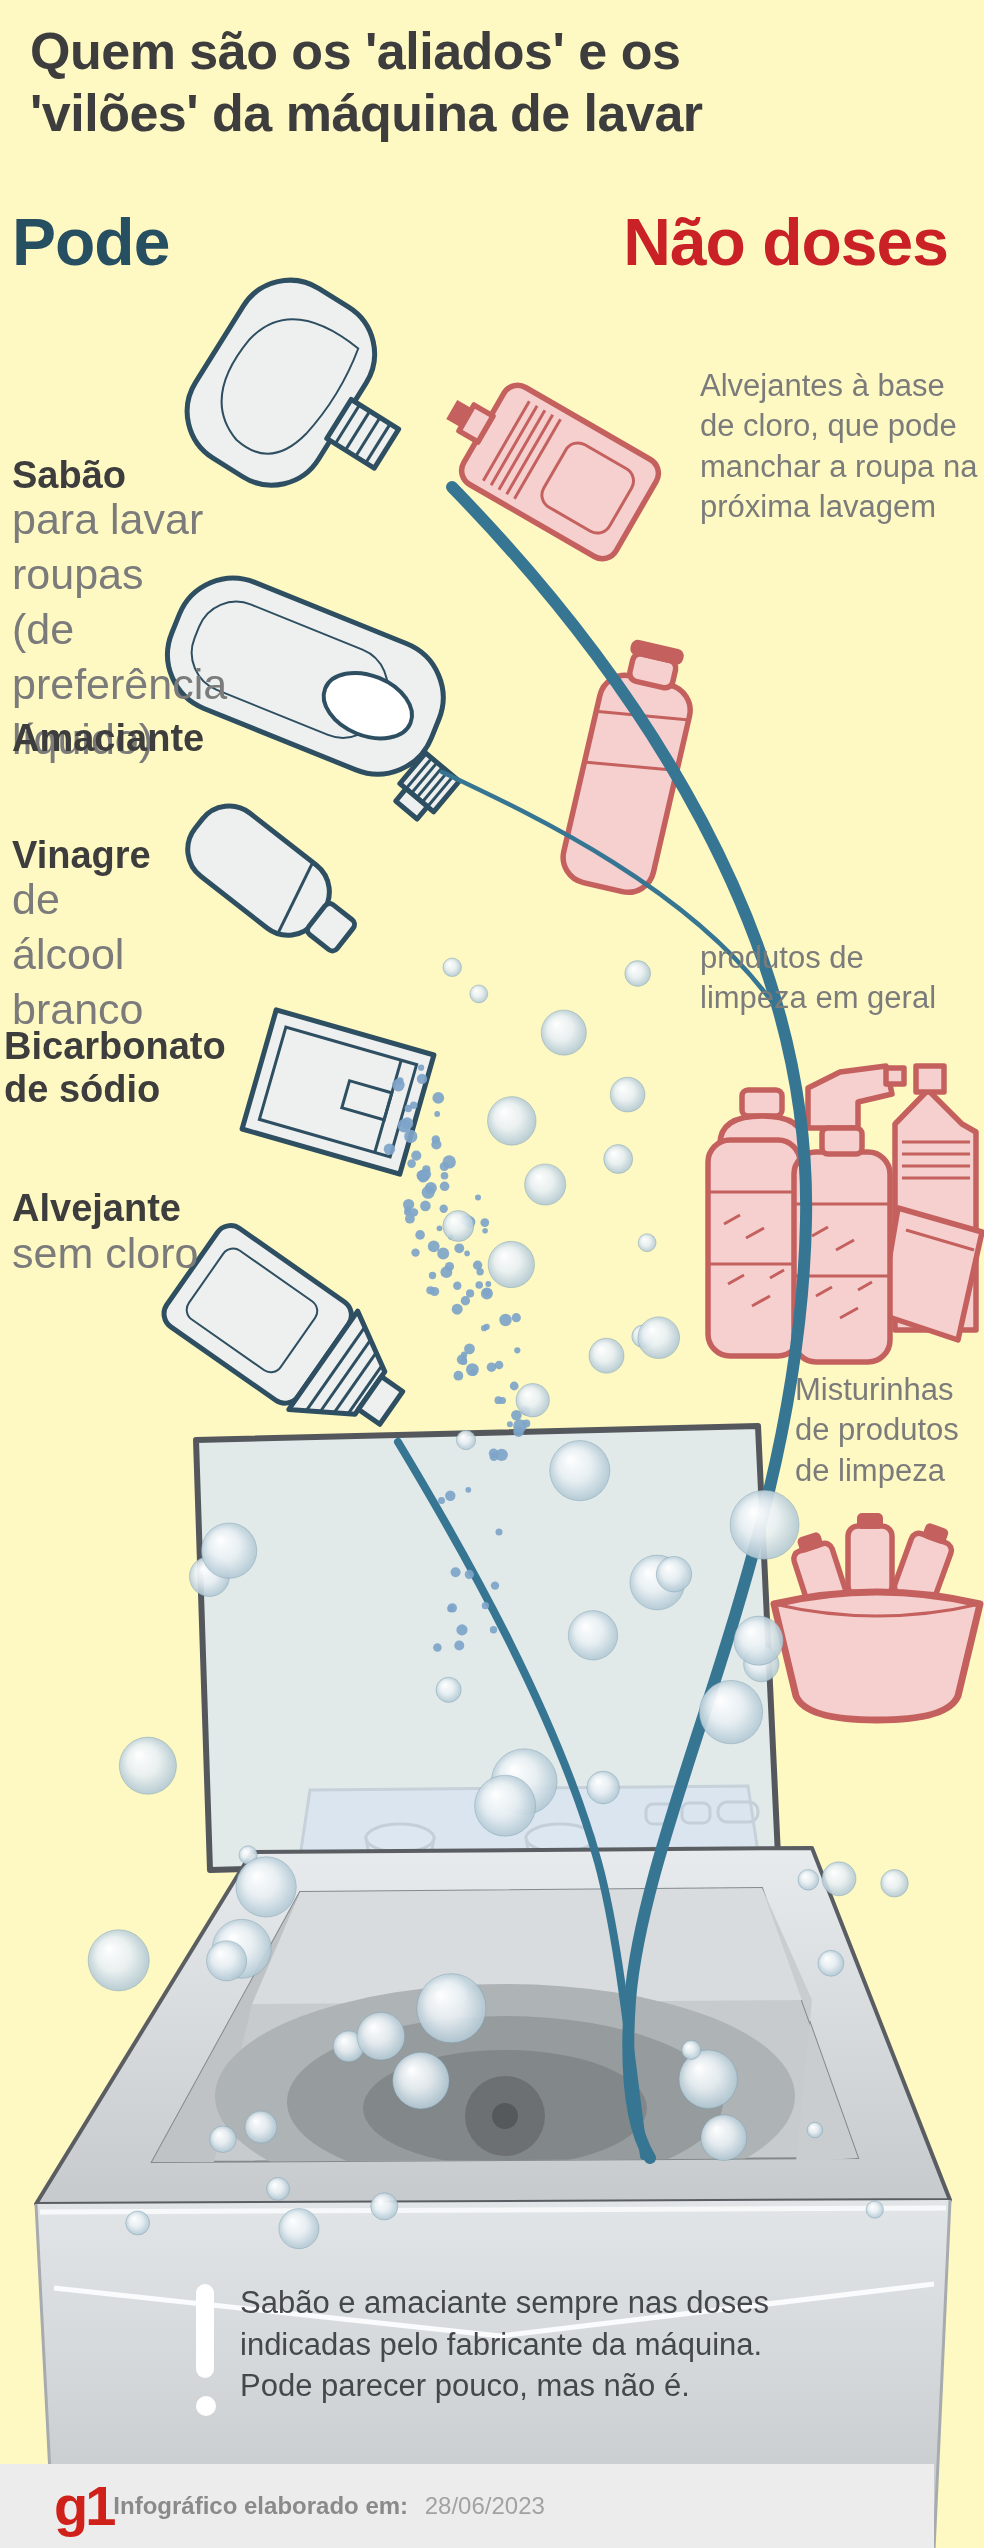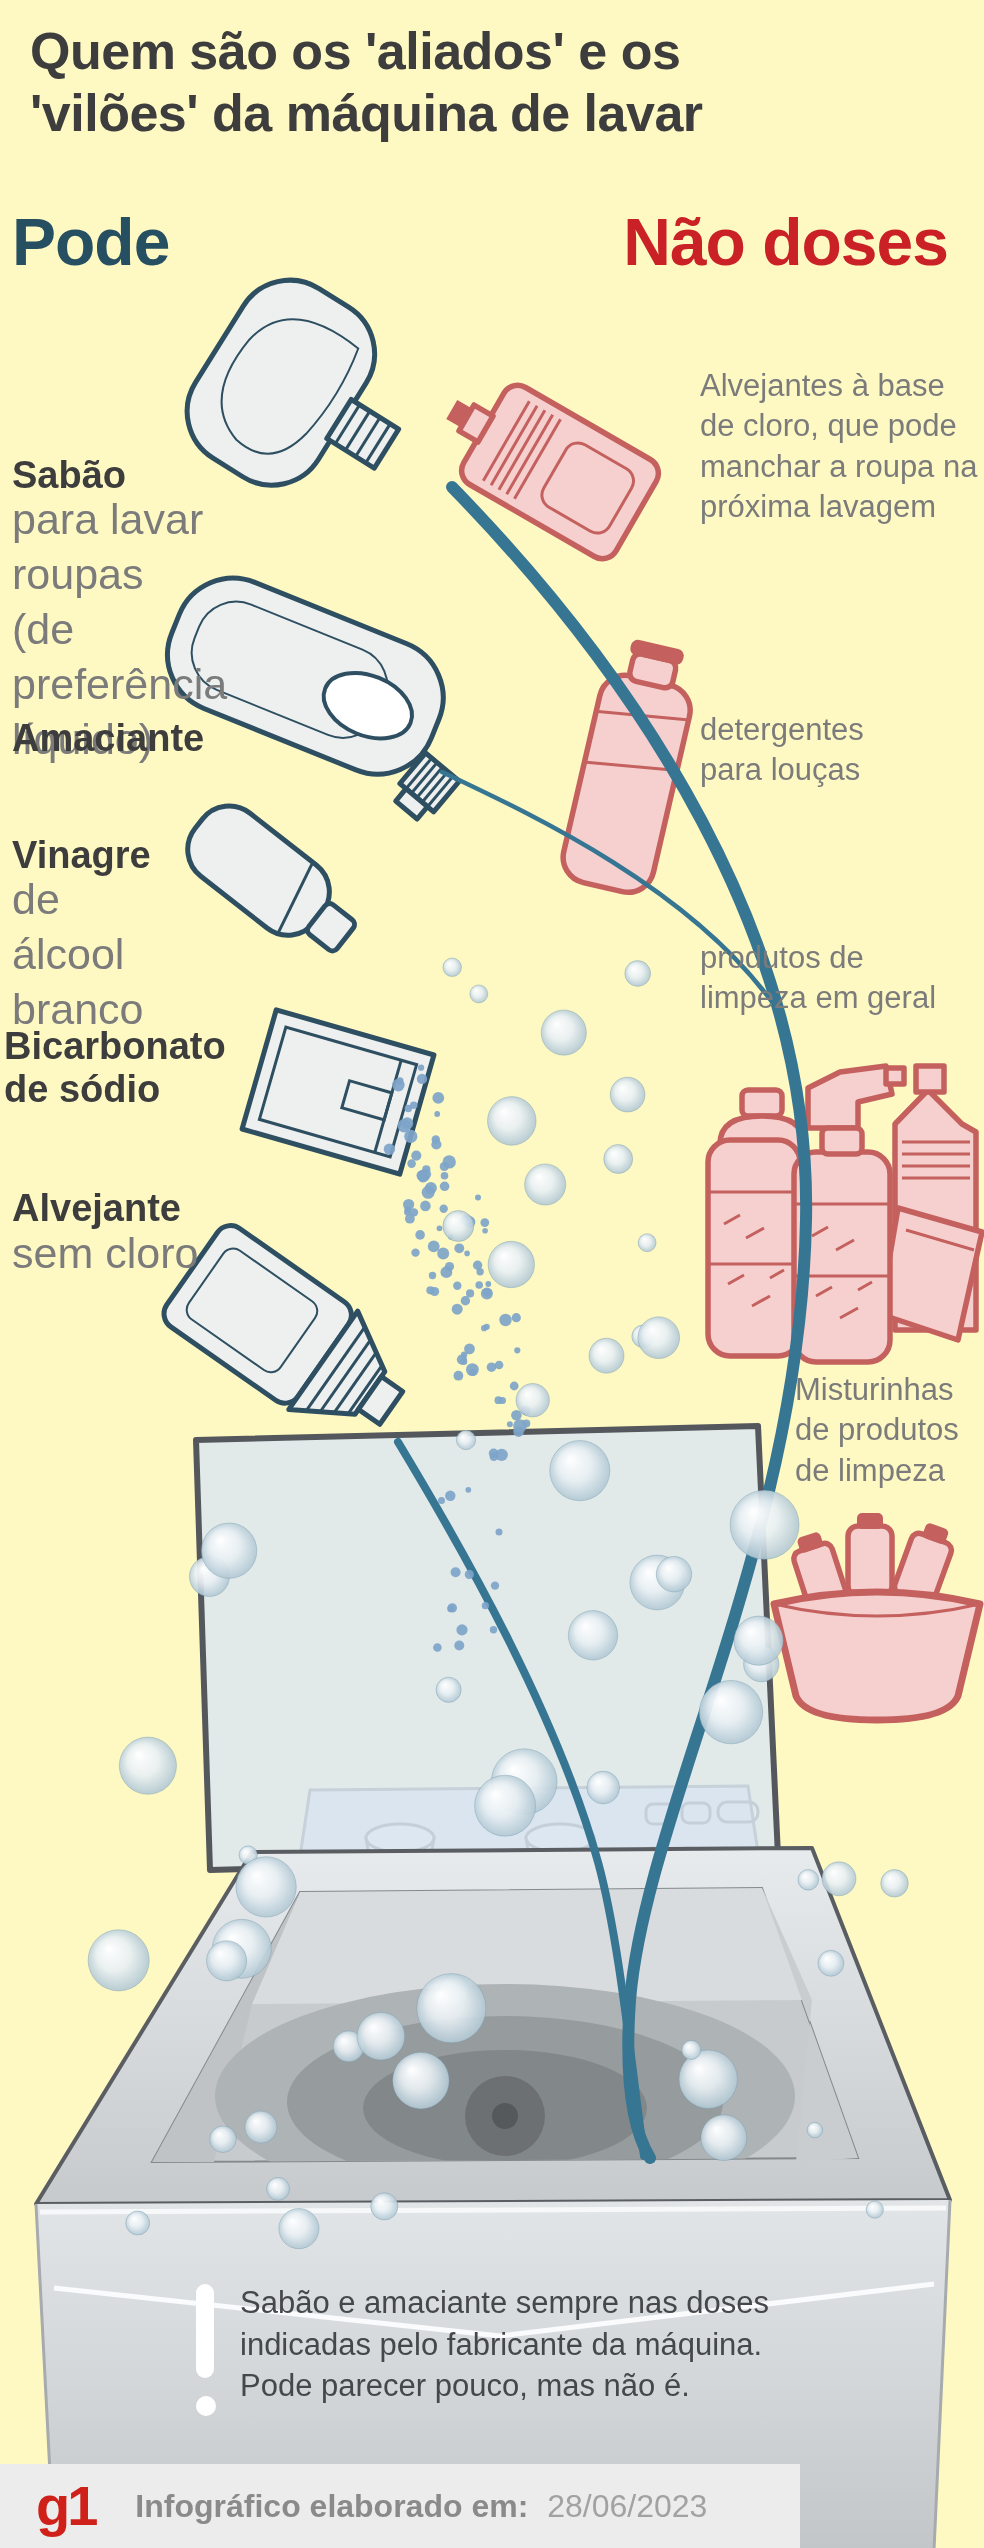--- a/index.html
+++ b/index.html
@@ -29,24 +29,24 @@
   .panel-shape{fill:#e3e8ec;stroke:#5f6468;stroke-width:3;}
   .panel-out{fill:none;stroke:#5f6468;stroke-width:3;}
   .stream{fill:none;stroke:var(--stream);stroke-linecap:round;}
   #dots circle{fill:var(--powder);opacity:.92;}
   .bubble{stroke:rgba(110,147,165,.35);stroke-width:1;}
 
   .note-excl-bar{left:196px;top:2284px;width:18px;height:94px;background:#fff;border-radius:9px;}
   .note-excl-dot{left:196px;top:2396px;width:20px;height:20px;background:#fff;border-radius:50%;}
   .note-text{left:240px;top:2282px;width:560px;font-size:31px;color:var(--note-text);line-height:1.34;}
 
-  .footer{left:0;top:2464px;width:800px;height:84px;background:var(--footer-bg);
-          display:flex;align-items:center;box-sizing:border-box;padding-left:36px;}
+  .footer{left:0;top:2464px;width:934px;height:84px;background:var(--footer-bg);
+          display:flex;align-items:center;box-sizing:border-box;padding-left:54px;}
   .g1-logo{color:var(--g1-red);font-size:56px;font-weight:700;letter-spacing:-3px;line-height:1;}
-  .footer-text{margin-left:40px;font-size:32px;}
+  .footer-text{font-size:24px;}
   .footer-label{font-weight:700;color:#8a8a8a;}
   .footer-date{color:#a2a2a2;margin-left:10px;}
 </style>
 </head>
 <body>
 
 <div class="page">
 
   <div class="abs title">
     <div>Quem são os 'aliados' e os</div>
@@ -426,21 +426,20 @@
 
   <div class="abs ally-title" style="left:12px;top:817px">Vinagre</div>
   <div class="abs ally-sub" style="left:12px;top:872px;width:170px">de álcool branco</div>
 
   <div class="abs ally-title" style="left:4px;top:1008px;width:250px">Bicarbonato de sódio</div>
 
   <div class="abs ally-title" style="left:12px;top:1170px">Alvejante</div>
   <div class="abs ally-sub" style="left:12px;top:1226px;width:200px">sem cloro</div>
 
   <div class="abs villain-label" style="left:700px;top:366px;width:285px">Alvejantes à base de cloro, que pode manchar a roupa na próxima lavagem</div>
-  <div class="abs villain-label" style="left:700px;top:710px;width:220px">detergentes para louças</div>
   <div class="abs villain-label" style="left:700px;top:938px;width:260px">produtos de limpeza em geral</div>
   <div class="abs villain-label" style="left:795px;top:1370px;width:190px">Misturinhas de produtos de limpeza</div>
 
   <div class="abs note-excl-bar"></div>
   <div class="abs note-excl-dot"></div>
   <div class="abs note-text">Sabão e amaciante sempre nas doses indicadas pelo fabricante da máquina. Pode parecer pouco, mas não é.</div>
 
   <div class="abs footer">
     <span class="g1-logo">g1</span>
     <span class="footer-text">

